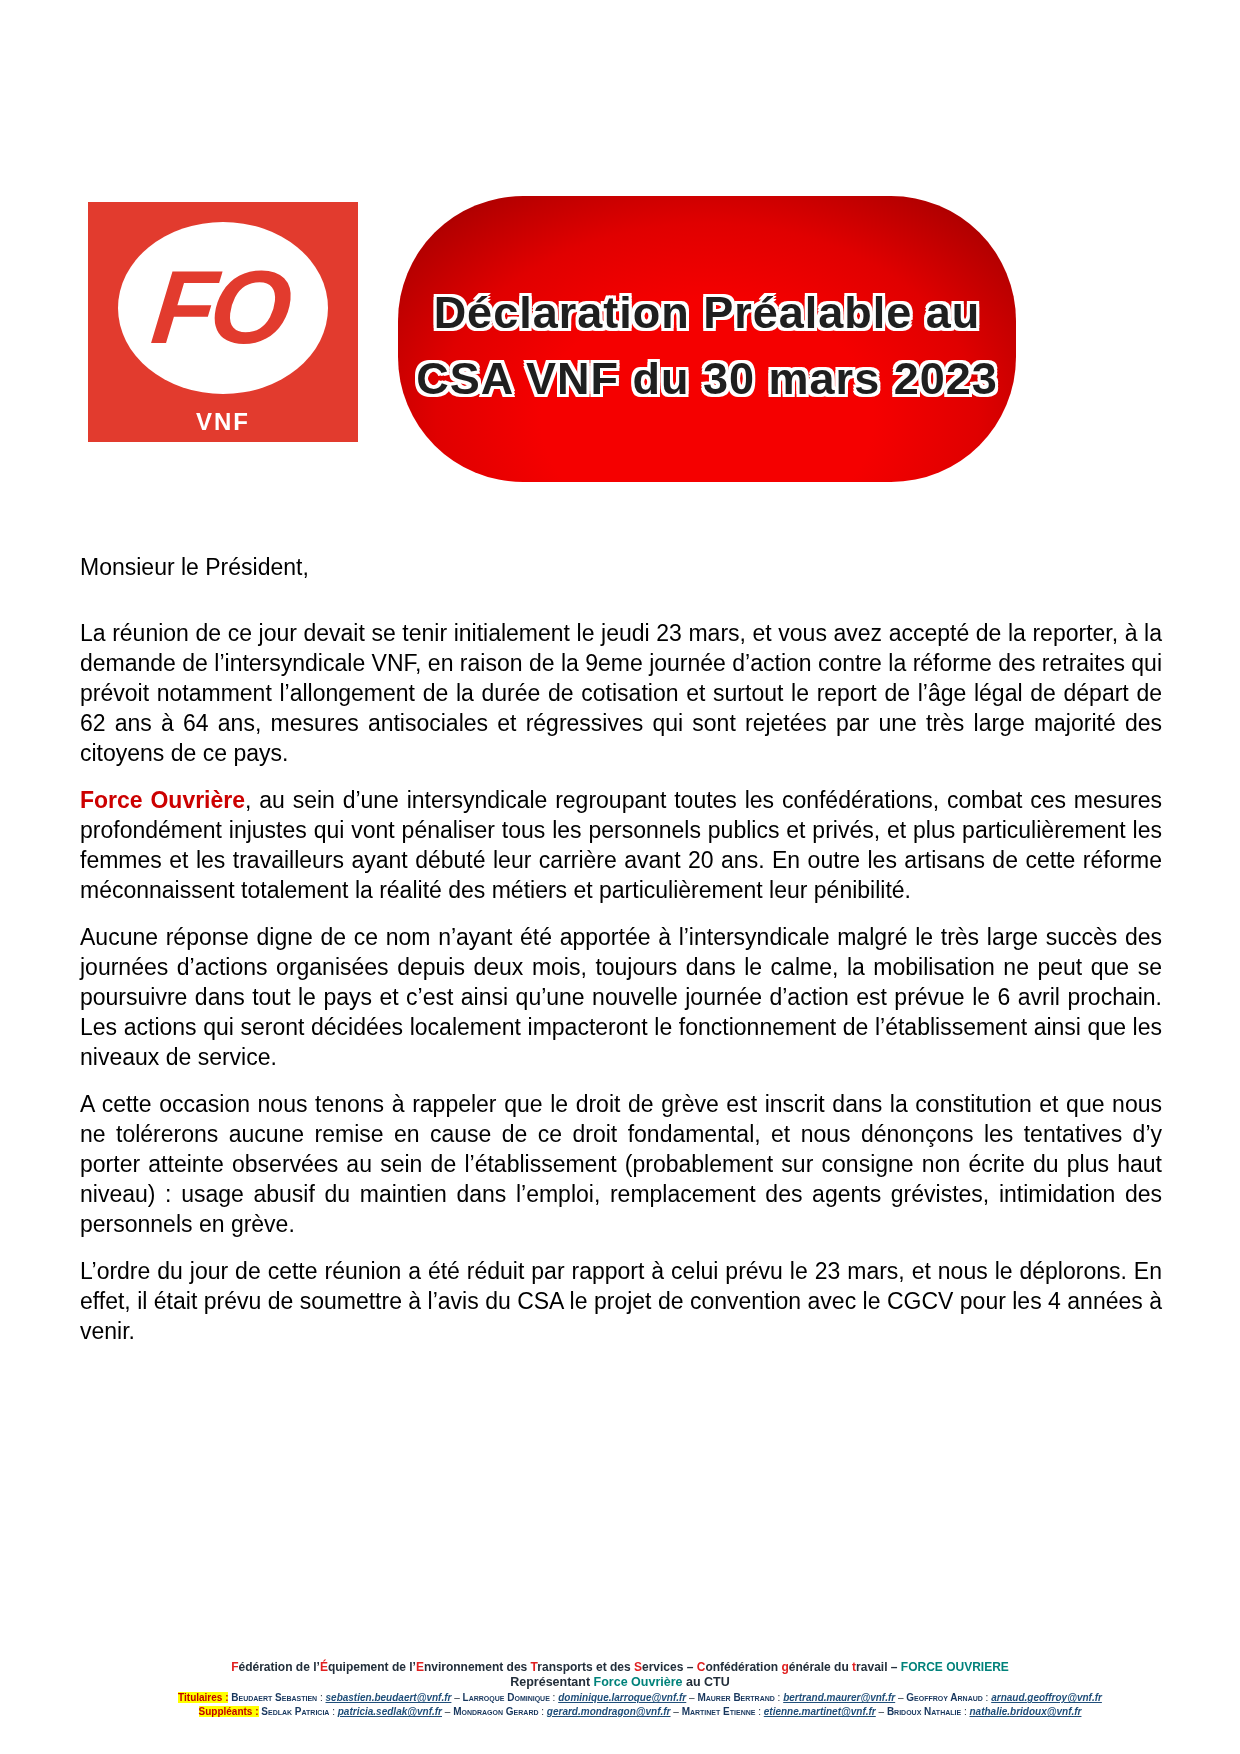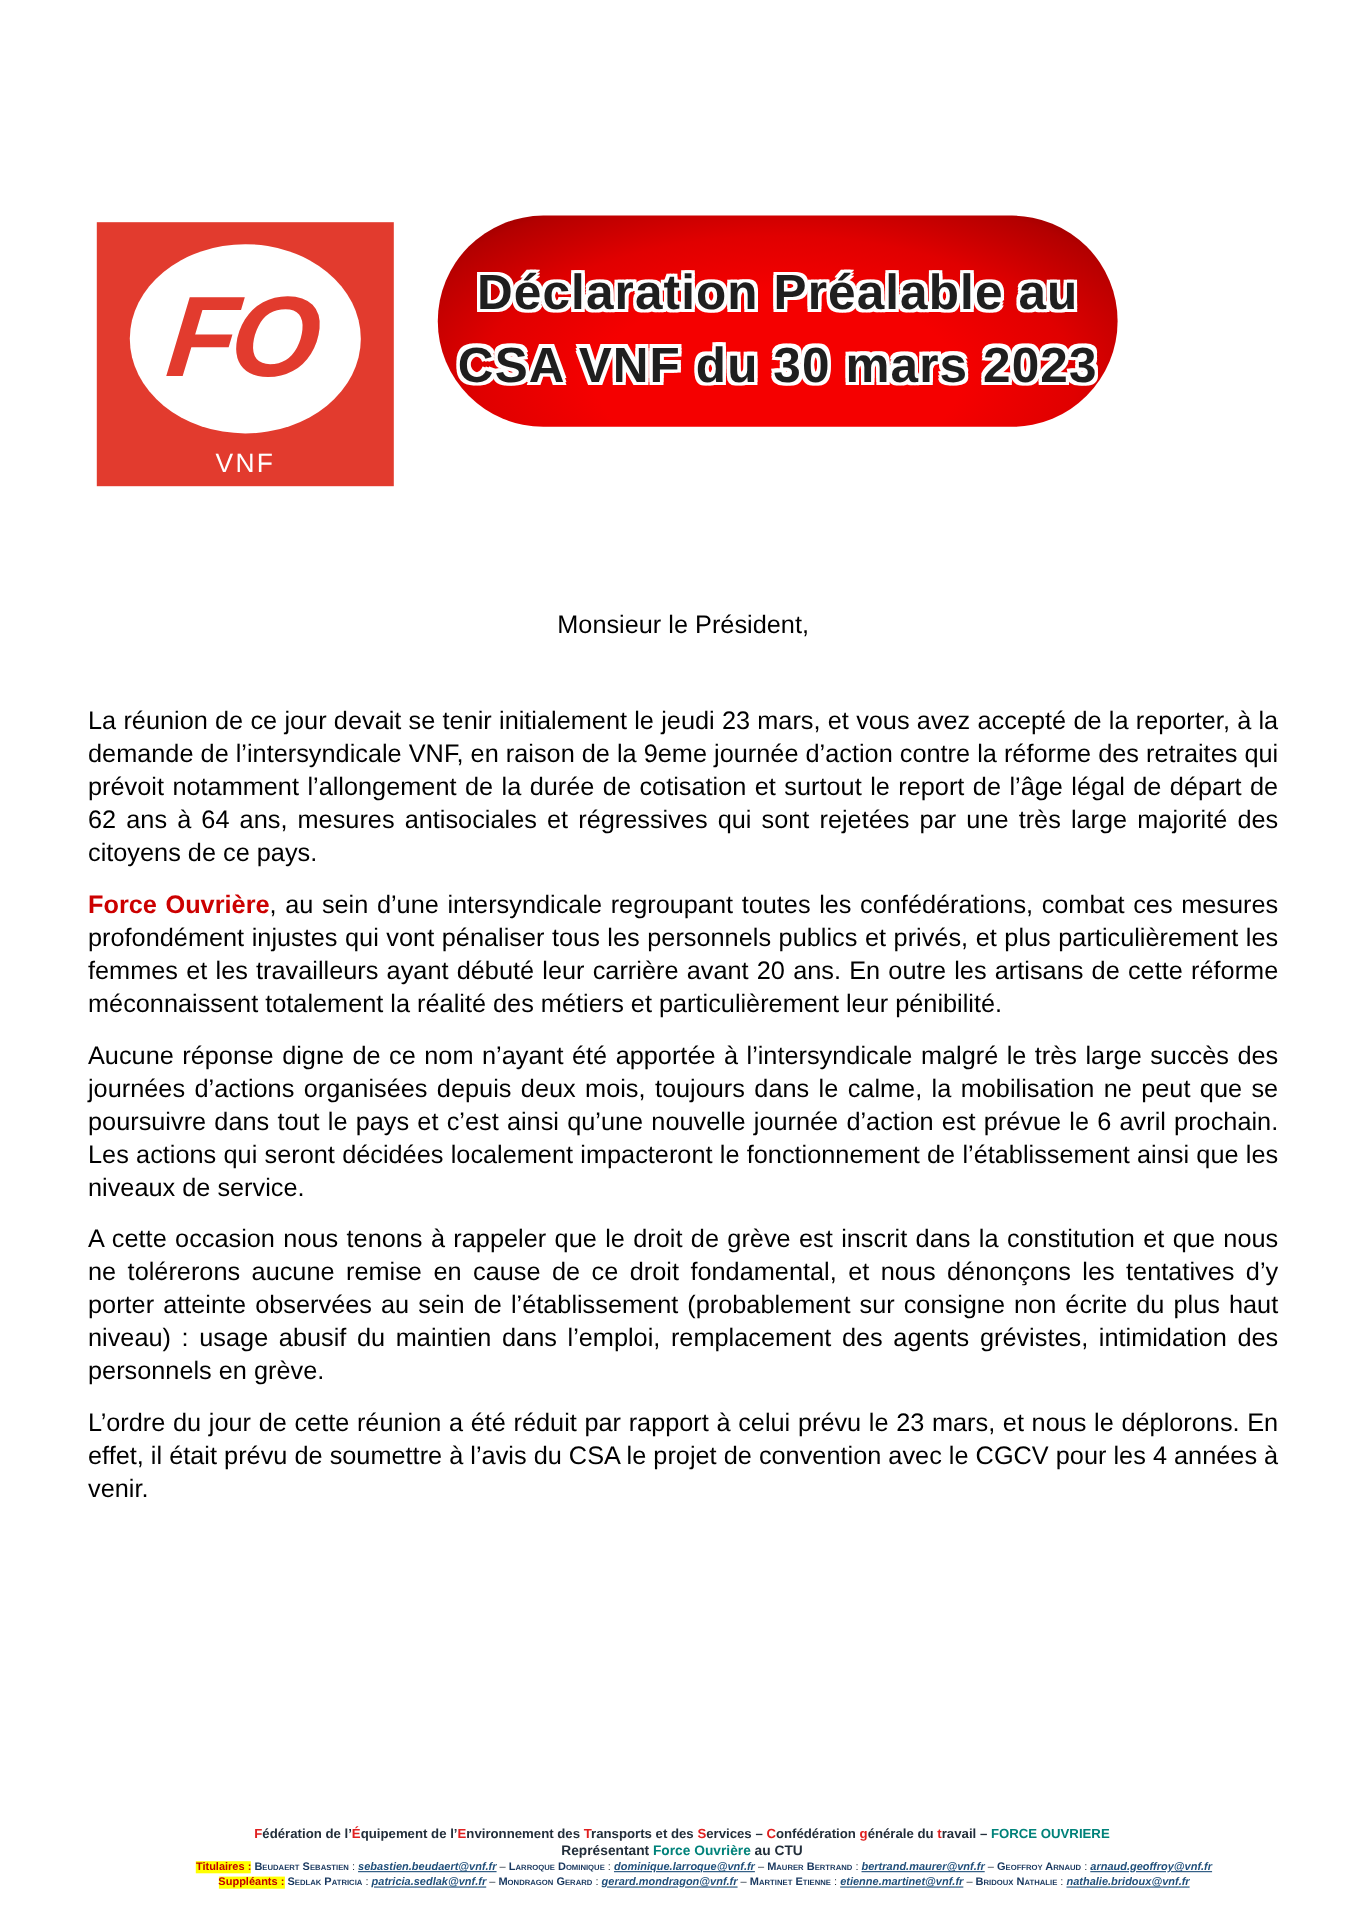--- a/index.html
+++ b/index.html
@@ -16,41 +16,41 @@
     position:absolute; left:50%; top:44%; transform:translate(-50%,-50%);
     width:210px; height:172px; background:#ffffff; border-radius:50%;
     display:flex; align-items:center; justify-content:center;
   }
   .logo-fo {
     font-style:italic; font-weight:bold; font-size:104px; color:#e23b2e;
     letter-spacing:-6px; transform:skew(-6deg); padding-right:8px;
   }
   .logo-vnf {
     position:absolute; bottom:6px; left:0; right:0; text-align:center;
-    color:#ffffff; font-weight:normal; font-size:24px; letter-spacing:2px;
+    color:#ffffff; font-weight:bold; font-size:24px; letter-spacing:2px;
   }
   .banner {
-    position:absolute; left:398px; top:196px; width:618px; height:192px;
+    position:absolute; left:398px; top:196px; width:618px; height:286px;
     border-radius:125px;
     background: radial-gradient(ellipse at 50% 78%, #f50000 38%, #e00000 62%, #b30000 85%, #7d0000 100%);
     display:flex; flex-direction:column; align-items:center; justify-content:center;
     gap:14px; padding-top:14px; box-sizing:border-box;
   }
   .banner-line {
     font-weight:bold; font-size:45px; color:#1f1f1f; letter-spacing:1px; white-space:nowrap;
     text-shadow:
       -3px -3px 0 #fff, 3px -3px 0 #fff, -3px 3px 0 #fff, 3px 3px 0 #fff,
       -3px 0 0 #fff, 3px 0 0 #fff, 0 -3px 0 #fff, 0 3px 0 #fff;
   }
   
   .body-text {
     position:absolute; left:80px; top:552px; width:1082px;
     font-size:23px; line-height:30px; color:#000000; text-align:justify;
   }
-  .salutation { margin:0 0 58px 0; text-align:center; }
+  .salutation { margin:0 0 36px 0; text-align:left; }
   .para { margin:0 0 17px 0; }
   .seg-body { color:#000;margin-top:44px; }
   .seg-fo { color:#cc0000; font-weight:bold; }
   
   .footer { position:absolute; left:0; top:1620px; width:100%; text-align:center;margin-top:40px; }
   .f-line { white-space:nowrap; }
   .f-line1 { font-size:12px;  font-weight:bold; line-height:15px; }
   .f-line2 { font-size:12.5px; font-weight:bold; line-height:15px; }
   .f-line3 { font-size:12.5px; font-weight:bold; line-height:15px; }
   .f-line4, .f-line5 { font-size:10px; line-height:13px; margin-top:1px;padding-left:40px; }

